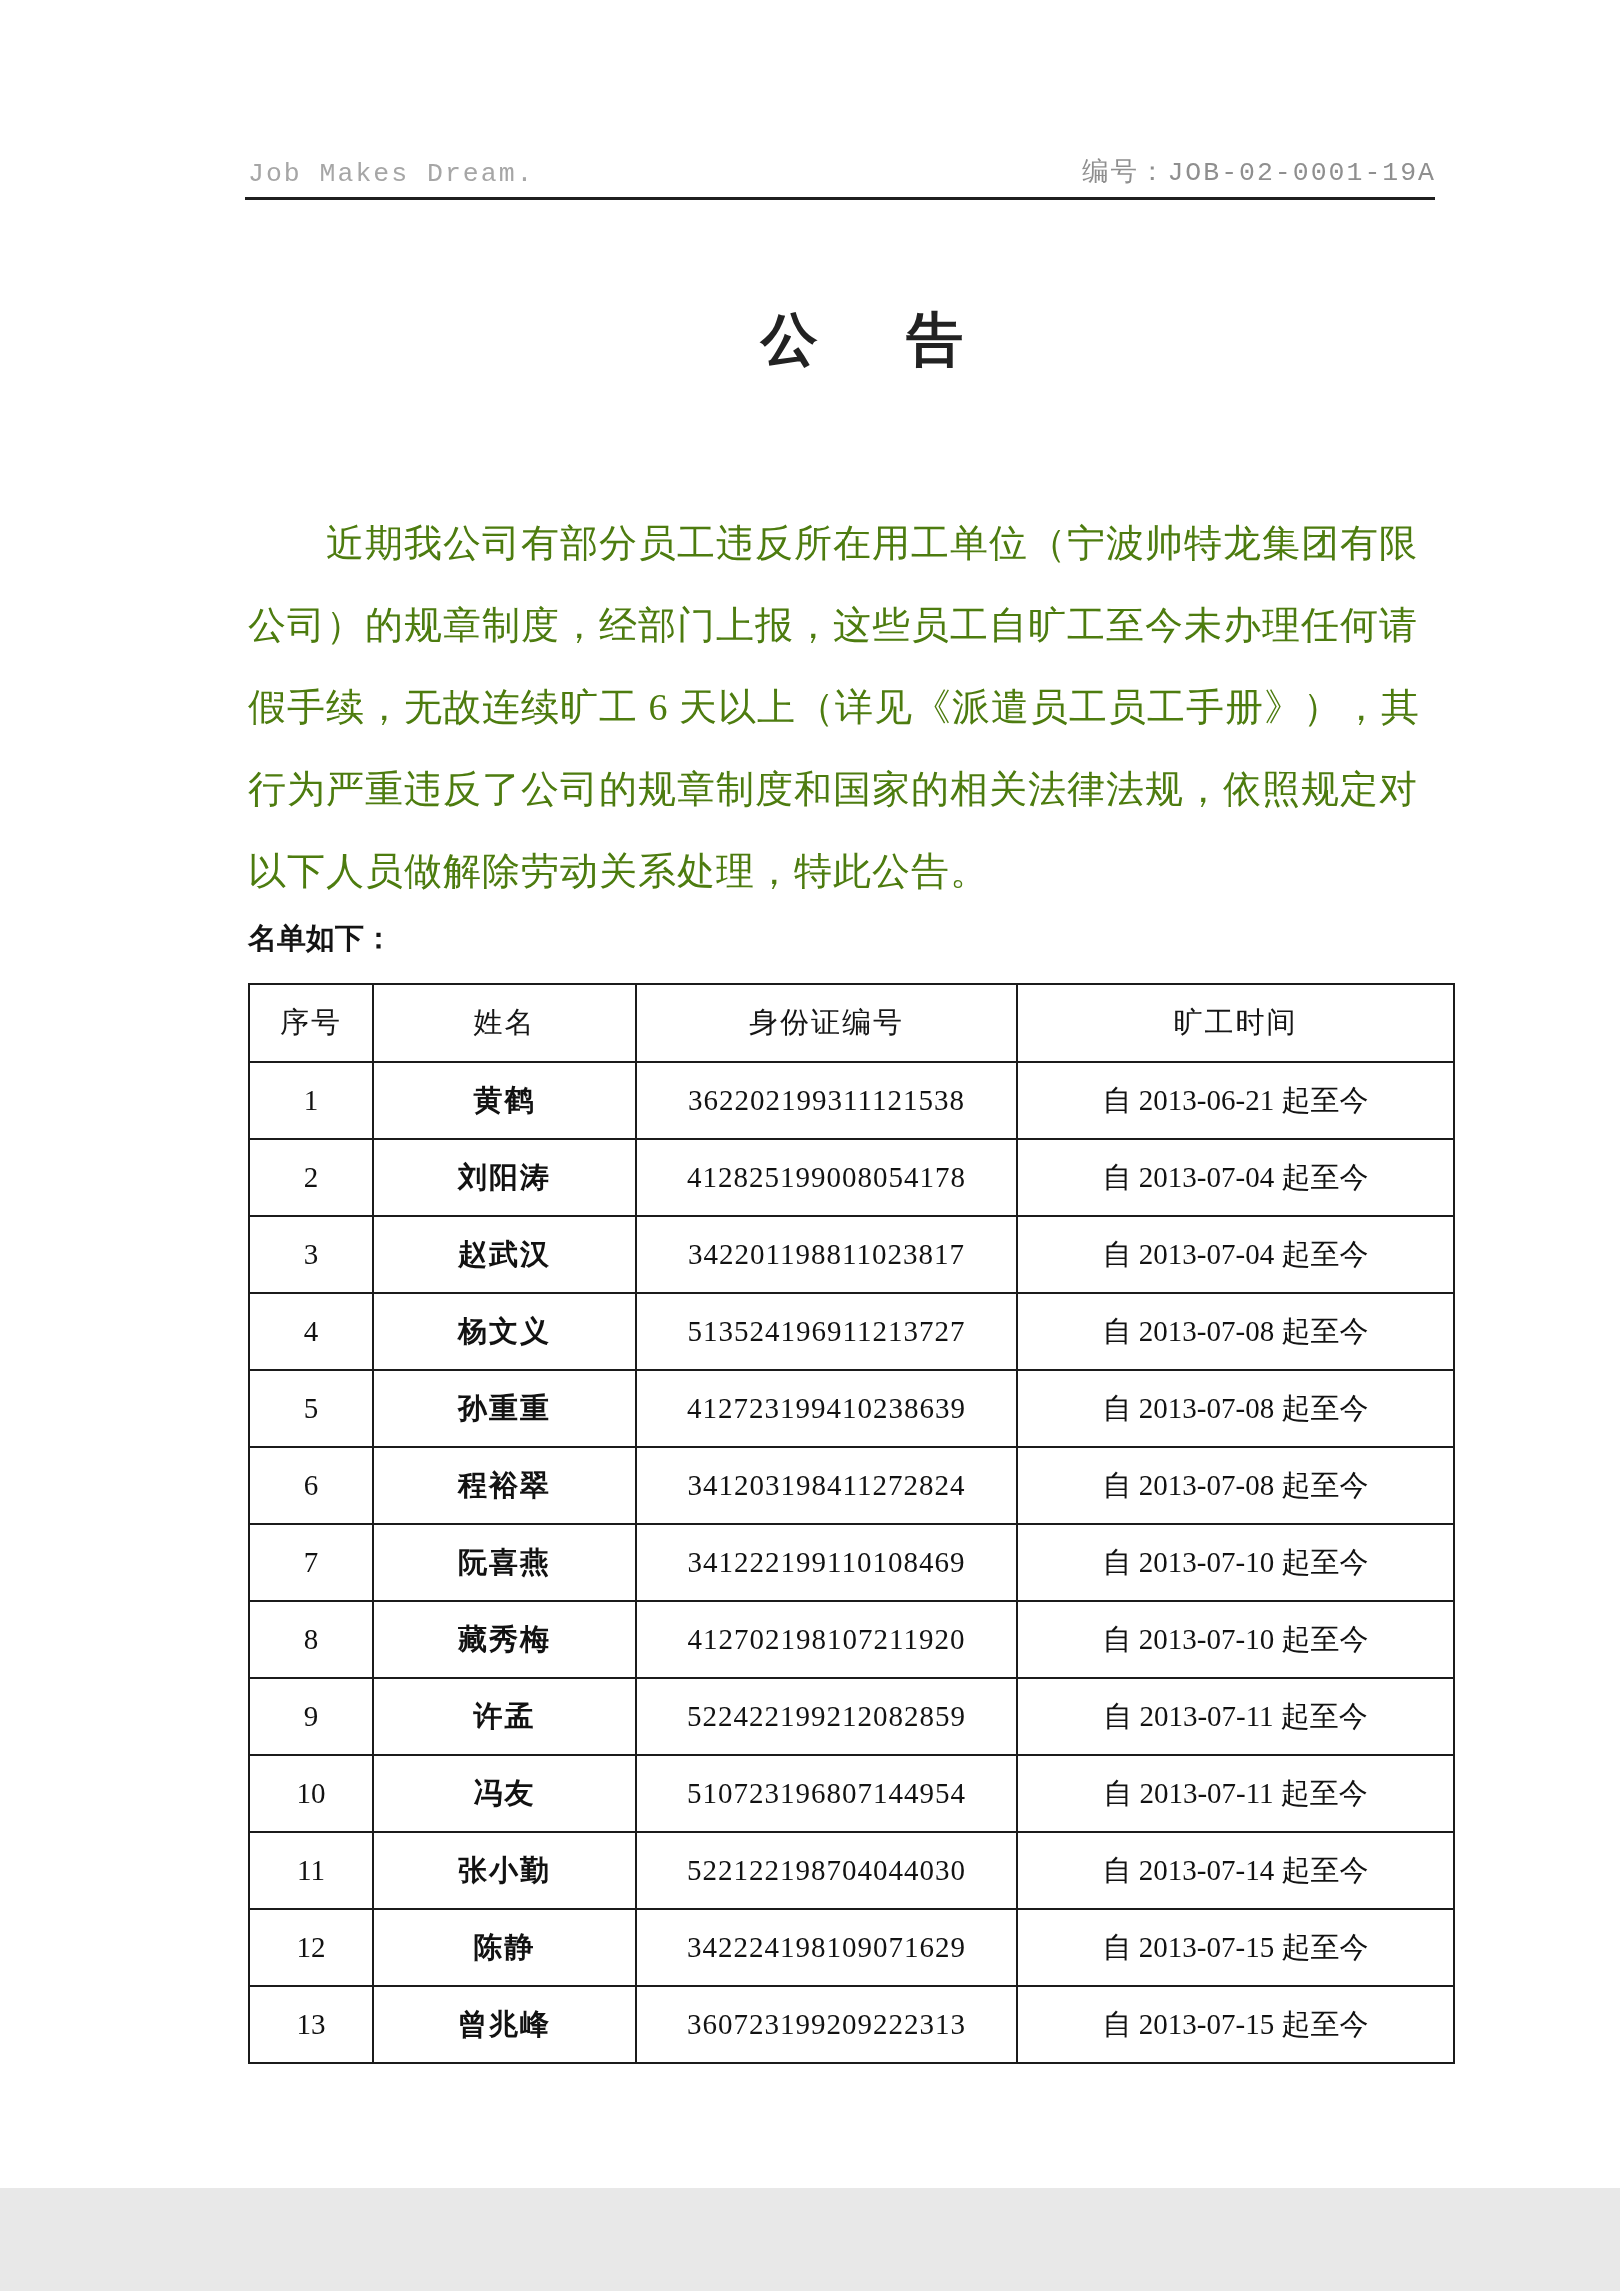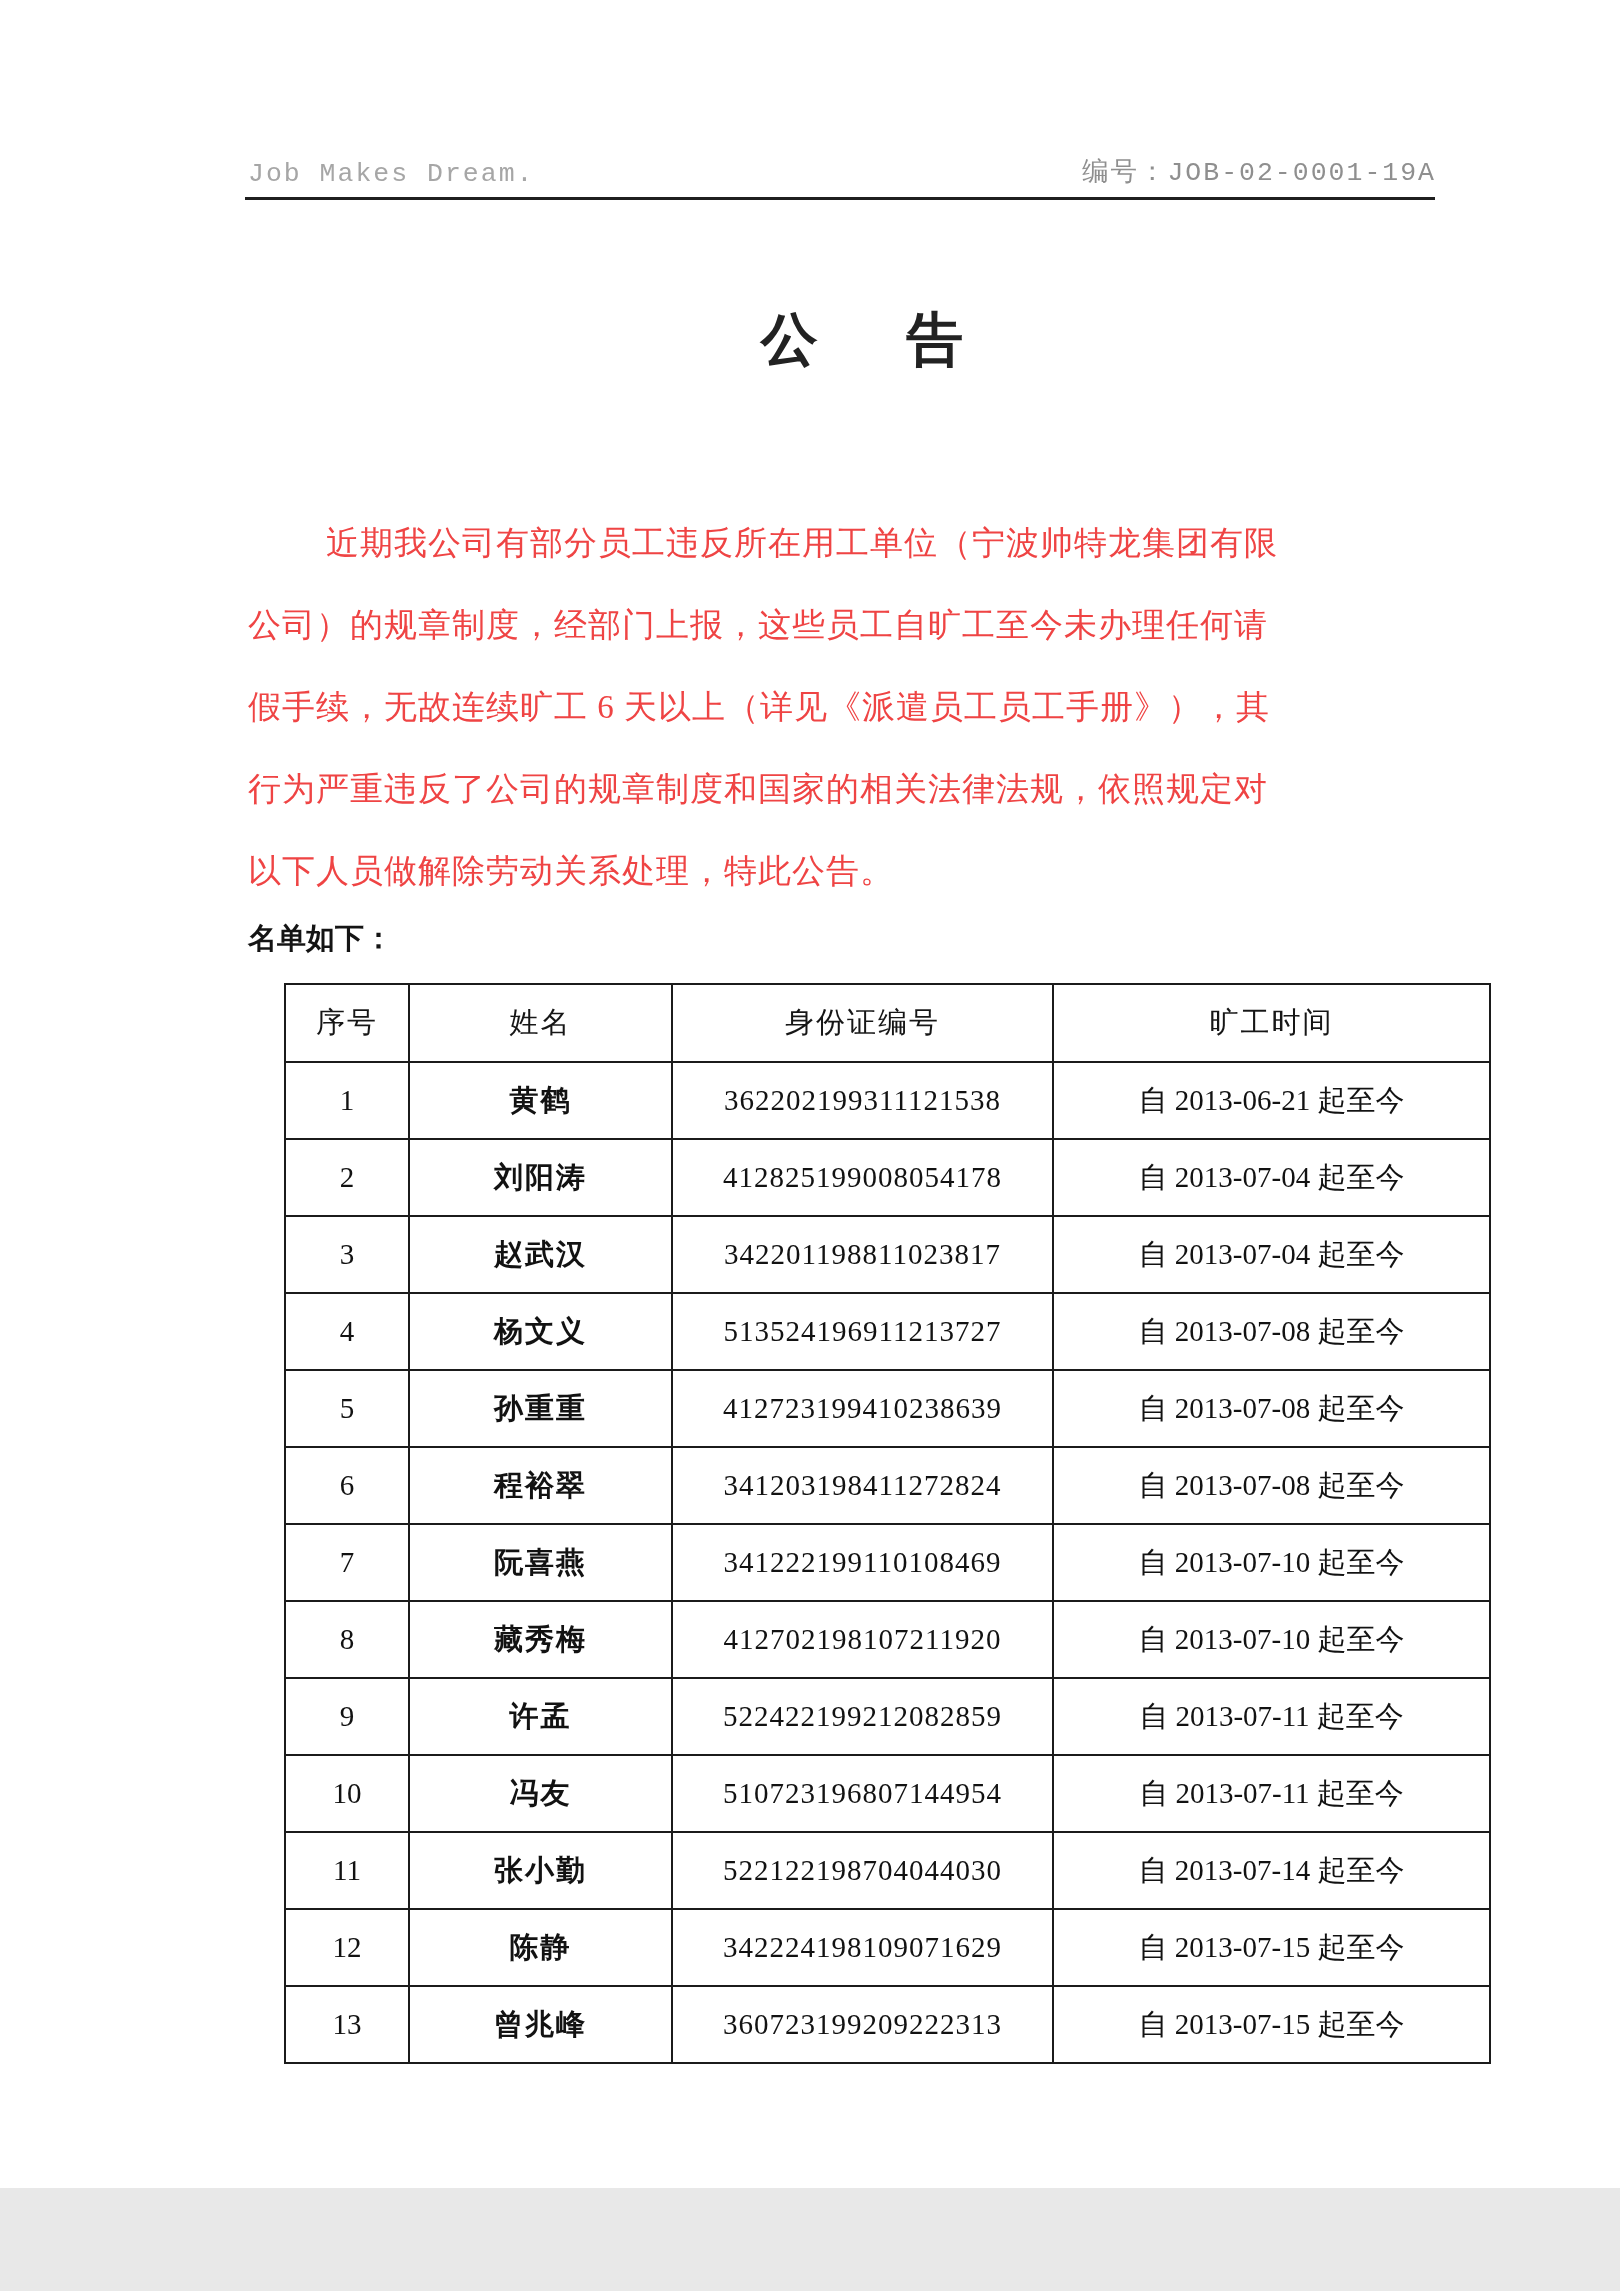--- a/index.html
+++ b/index.html
@@ -26,38 +26,37 @@
     background:#1f1f1f;
   }
   .title{
     position:absolute;top:290px;left:248px;width:1204px;
     margin:12px;text-align:center;
     font-size:57px;font-weight:700;color:#222;
   }
   .title span{letter-spacing:0.65em;margin-right:-0.65em;}
   .body-block{
     position:absolute;top:502px;left:248px;width:1208px;
-    font-size:33px;line-height:82px;color:#ef4444;
+    font-size:38px;line-height:82px;color:#4d7c0f;
     letter-spacing:1px;
   }
   .body-line{white-space:nowrap;}
   .body-line.indent{text-indent:78px;}
   .list-label{
     position:absolute;top:919px;left:248px;
     font-size:29px;font-weight:700;color:#141414;
   }
   table.roster{
     position:absolute;top:983px;left:248px;
     width:1206px;
     border-collapse:collapse;table-layout:fixed;
     background:#fff;
   }
   table.roster,table.roster th,table.roster td{
     border:2px solid #1b1b1b;
-    margin-left:36px;
   }
   table.roster{border-width:2.9px;}
   table.roster th{
     height:74px;font-size:29px;font-weight:400;color:#161616;
     text-align:center;vertical-align:middle;letter-spacing:2px;
   }
   table.roster td{
     height:73px;font-size:29px;color:#121212;
     text-align:center;vertical-align:middle;
   }

